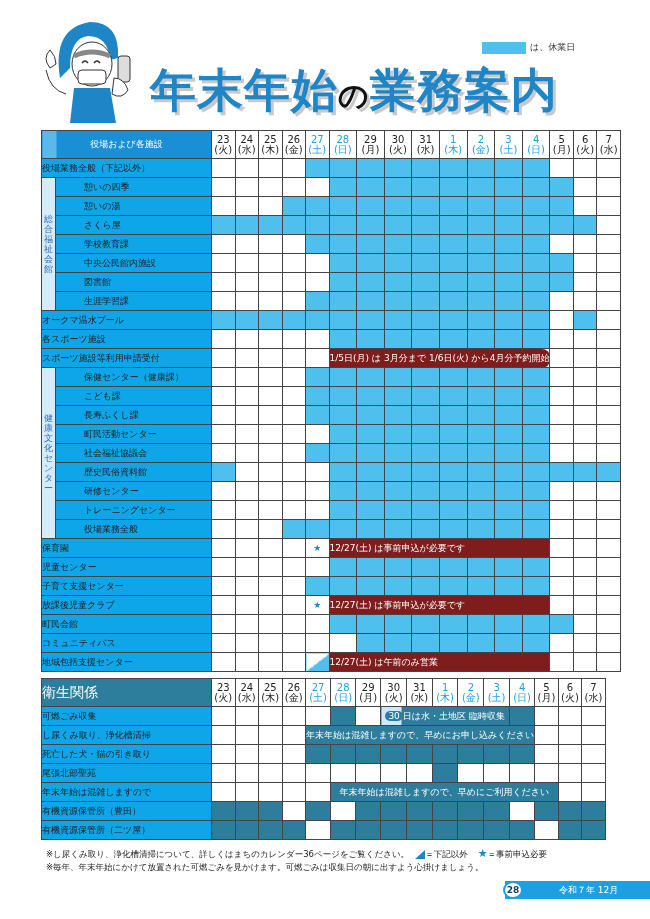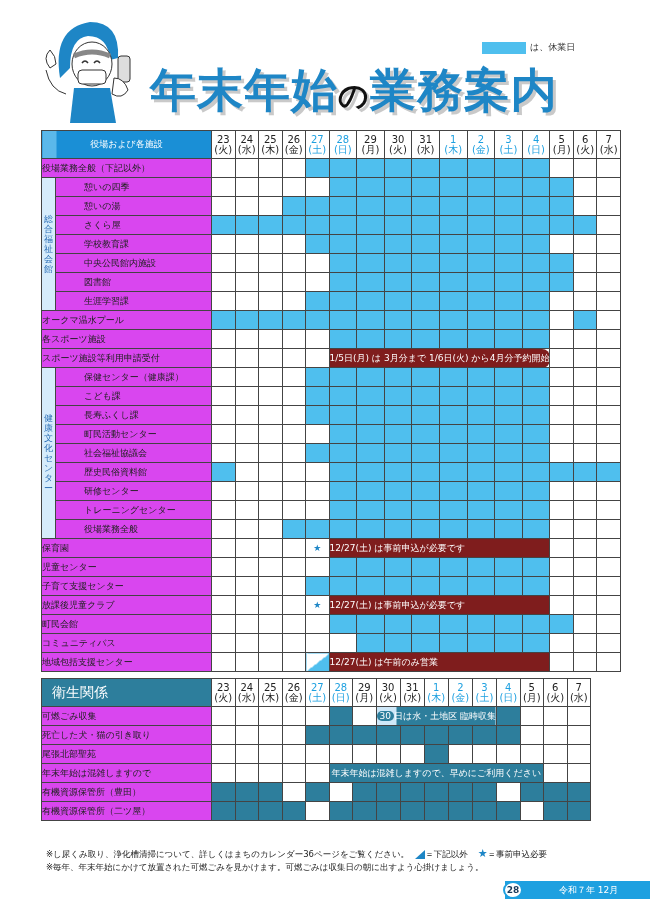--- a/index.html
+++ b/index.html
@@ -7,21 +7,21 @@
   .legend { position: absolute; left: 482px; top: 41px; display: flex; align-items: center; gap: 4px; font-size: 9px; color: #333; }
   .legend .swatch { width: 44px; height: 12px; background: #4fbfee; }
   .mascot { position: absolute; left: 30px; top: 8px; width: 115px; height: 115px; }
   .title { position: absolute; left: 150px; top: 60px; font-size: 46px; font-weight: bold; color: #1e86c6; letter-spacing: 1px; text-shadow: 3px 3px 0 #c9c9c9, -1px -1px 0 #fff; white-space: nowrap; }
   .title .no { font-size: 30px; color: #111; }
   table.sched { position: absolute; left: 41px; border-collapse: collapse; table-layout: fixed; }
   table.sched td, table.sched th { border: 1px solid #444; height: 19px; font-size: 9px; font-weight: normal; padding: 0; }
   table.sched th.dh { width: 23.5px; height: 28px; text-align: center; line-height: 10px; font-size: 10px; background: #fff; }
   th.dh.hol { color: #1ea0e0; }
   th.mainhdr { color: #fff; font-size: 13px; font-weight: bold; text-align: center; }
-  td.lbl { text-align: left; padding-left: 14px; white-space: nowrap; background: #d946ef; }
+  td.lbl { text-align: left; padding-left: 14px; white-space: nowrap; background: #0ea5e9; }
   td.lbl.sub { padding-left: 28px; }
   td.group { background: #d6ecfb; color: #2a6db5; font-size: 9px; text-align: center; width: 14px; line-height: 10px; vertical-align: middle; }
   td.c { background: #fff; }
   .t1 td.on { background: #4fbfee; }
   .t2 td.on { background: #2d7e9c; }
   td.note { color: #fff; font-size: 8.5px; white-space: nowrap; padding-left: 6px; }
   .t1 td.note { background: #7f1d1d; }
   .t2 td.note { background: #2d7e9c; text-align: center; padding-left: 0; }
   .star { color: #1e86c6; font-size: 13px; text-align: center; }
   .tri { background: linear-gradient(to top left, #4fbfee 50%, #fff 50%); }
@@ -634,21 +634,21 @@
       </tr>
     </tbody>
 </table>
 
 <table class="sched t2" id="t2" style="top:678px;">
   <colgroup>
       <col style="width:170px">
     </colgroup>
   <thead>
       <tr id="t2head">
-        <th class="mainhdr" style="background:#2d7e9c;text-align:left;padding-left:10px;font-size:14px;">衛生関係</th>
+        <th class="mainhdr" style="background:#2d7e9c;text-align:left;font-size:14px;">衛生関係</th>
         <th class="dh">
           <div>23</div>
           <div>(火)</div>
         </th>
         <th class="dh">
           <div>24</div>
           <div>(水)</div>
         </th>
         <th class="dh">
           <div>25</div>
@@ -713,20 +713,31 @@
         <td class="lbl">可燃ごみ収集</td>
         <td class="c"></td>
         <td class="c"></td>
         <td class="c"></td>
         <td class="c"></td>
         <td class="c"></td>
         <td class="on"></td>
         <td class="c"></td>
         <td class="note" colspan="5" style="background: linear-gradient(to right, rgb(207, 232, 248) 0px, rgb(207, 232, 248) 20px, rgb(45, 126, 156) 20px); text-align: center;"><span class="badge">30</span>日は水・土地区 臨時収集</td>
         <td class="on"></td>
+        <td class="c"></td>
+        <td class="c"></td>
+        <td class="c"></td>
+      </tr>
+      <tr>
+        <td class="lbl">し尿くみ取り、浄化槽清掃</td>
+        <td class="c"></td>
+        <td class="c"></td>
+        <td class="c"></td>
+        <td class="c"></td>
+        <td class="note" colspan="9">年末年始は混雑しますので、早めにお申し込みください</td>
         <td class="c"></td>
         <td class="c"></td>
         <td class="c"></td>
       </tr>
       <tr>
         <td class="lbl">死亡した犬・猫の引き取り</td>
         <td class="c"></td>
         <td class="c"></td>
         <td class="c"></td>
         <td class="c"></td>

